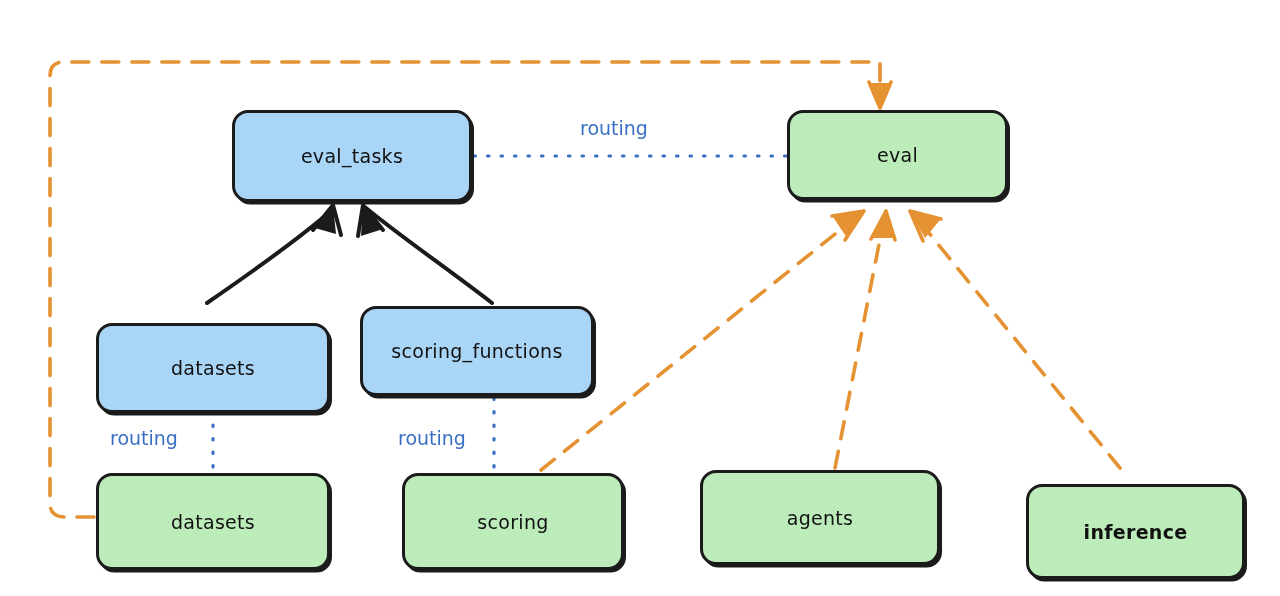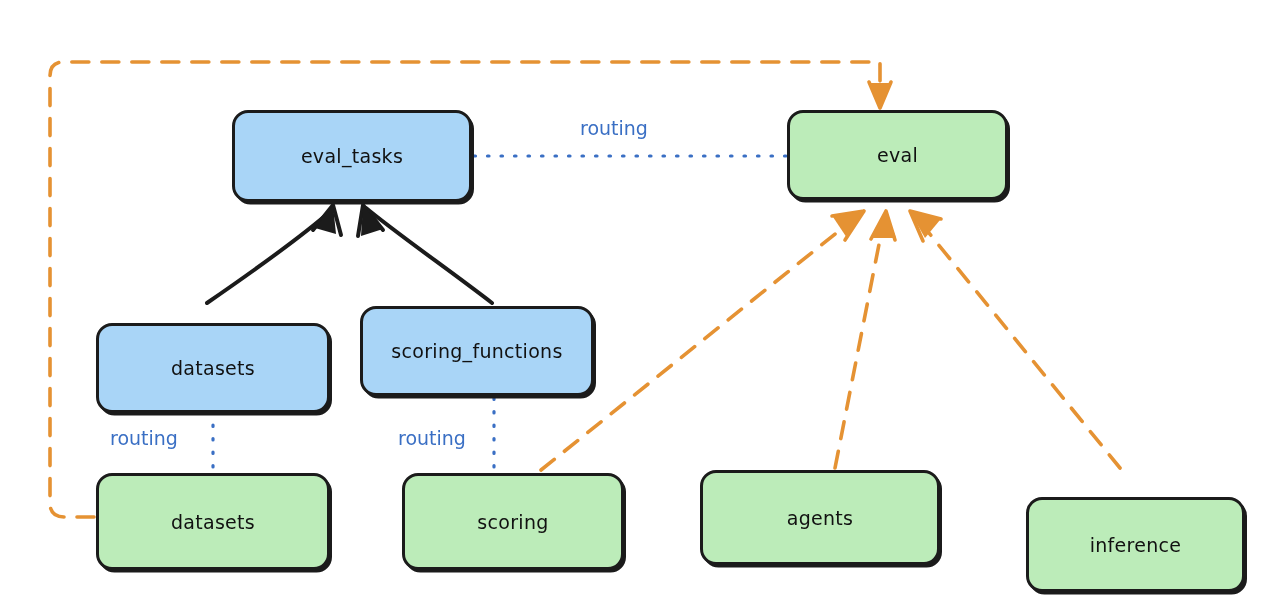--- a/index.html
+++ b/index.html
@@ -90,21 +90,21 @@
   </div>
 
   <div class="node green" style="left:390px;top:473px;width:222px;height:97px;margin-left:12px;">
     <span class="label">scoring</span>
   </div>
 
   <div class="node green" style="left:700px;top:470px;width:240px;height:95px;">
     <span class="label">agents</span>
   </div>
 
-  <div class="node green" style="left:1026px;top:497px;width:219px;height:95px;">
+  <div class="node green" style="left:1026px;top:484px;width:219px;height:95px;font-weight:bold;">
     <span class="label">inference</span>
   </div>
 
   <div class="edge-label" style="left:580px;top:117px;">routing</div>
 
   <div class="edge-label" style="left:110px;top:427px;">routing</div>
 
   <div class="edge-label" style="left:398px;top:427px;">routing</div>
 
 </div>

